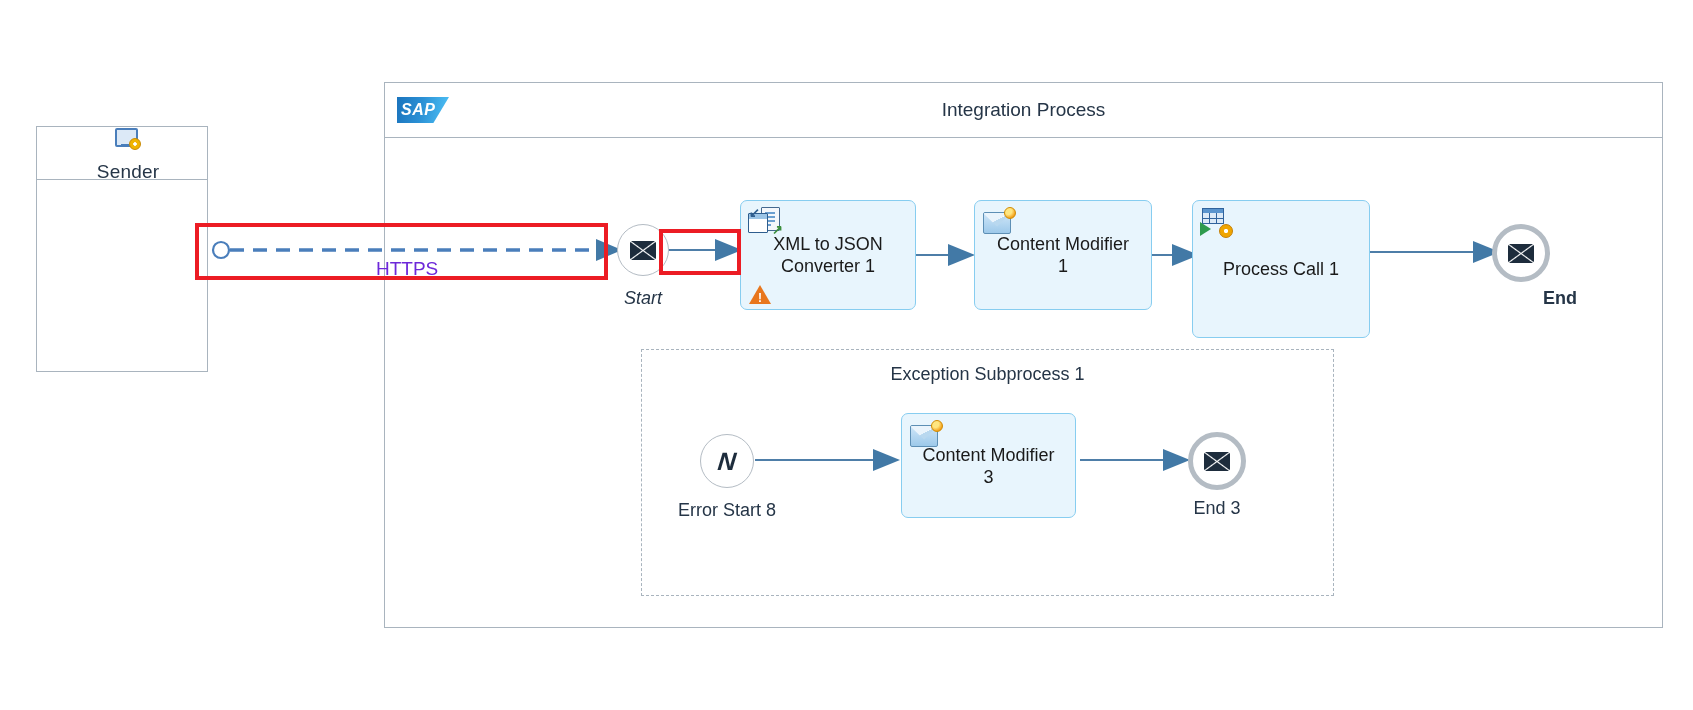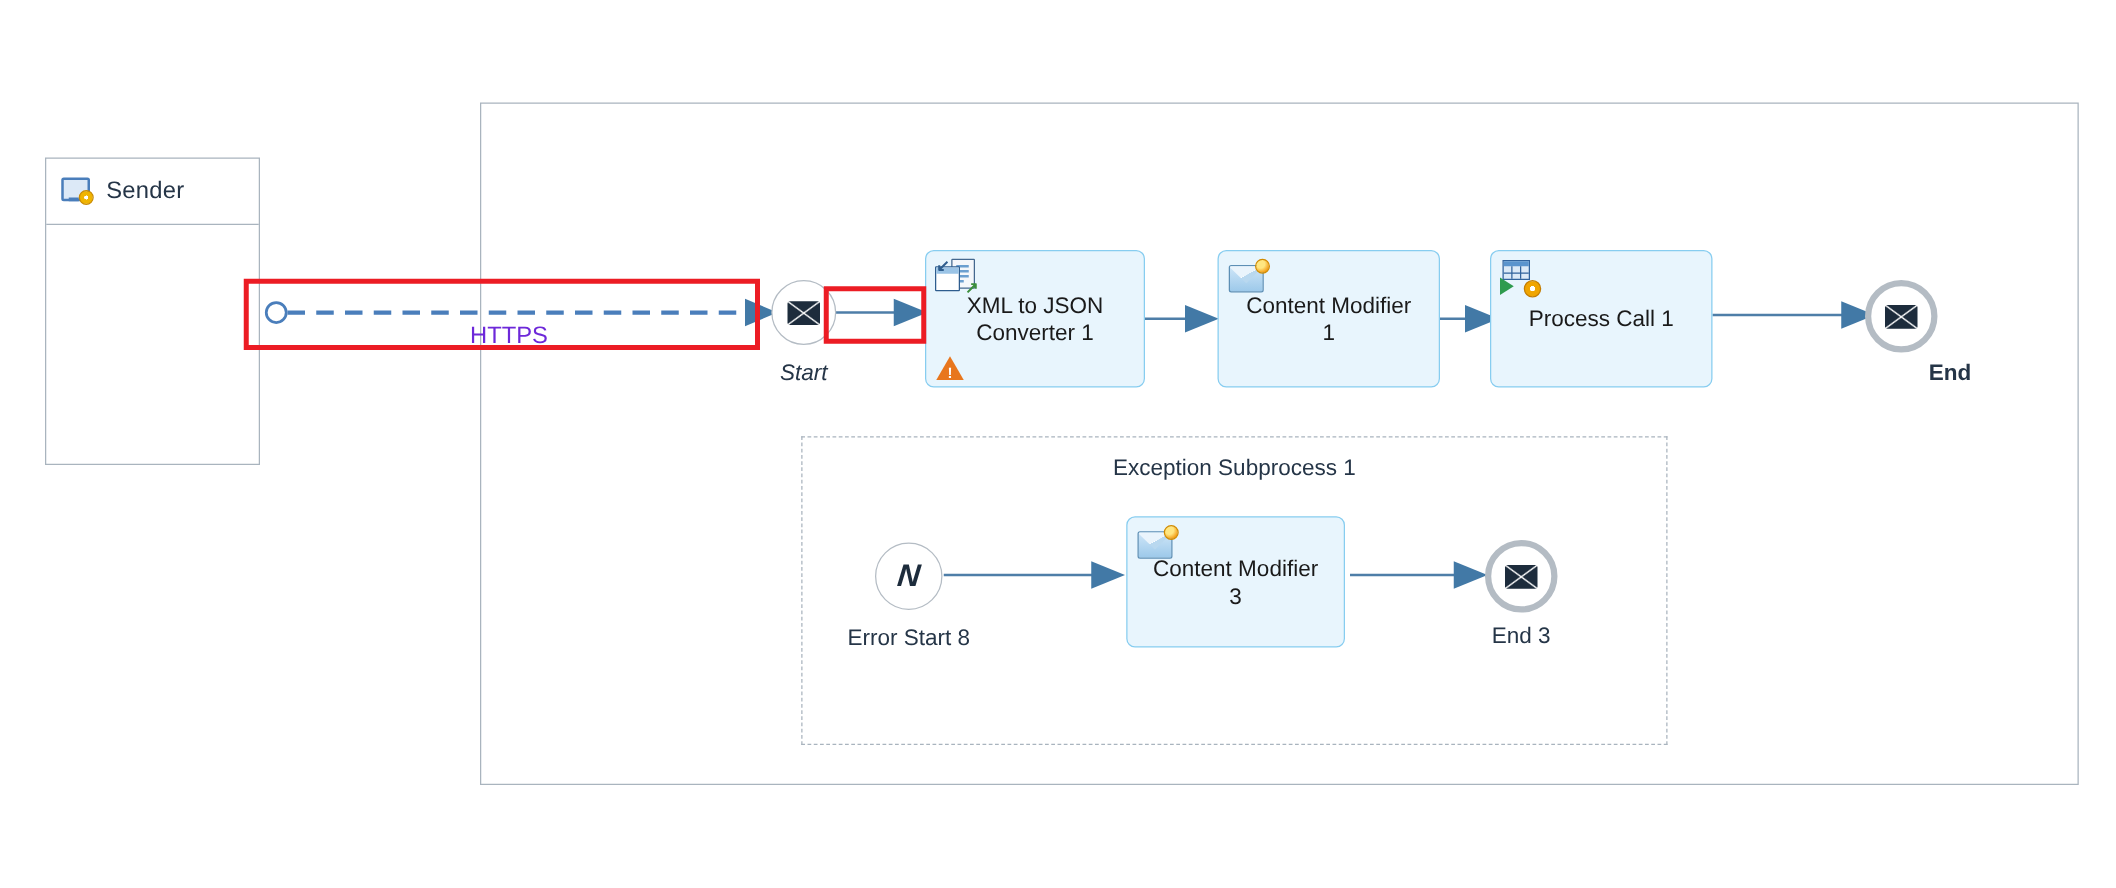--- a/index.html
+++ b/index.html
@@ -27,20 +27,21 @@
     border: 1px solid #a9b4be;
     background: #ffffff;
     box-sizing: border-box;
   }
   #sender-header {
     position: absolute; left: 0; top: 0; right: 0; height: 53px;
     border-bottom: 1px solid #a9b4be;
     display: flex; align-items: center; gap: 10px;
     padding-left: 12px;
     box-sizing: border-box;
+    flex-direction: column;
   }
   #sender-label {
     font-size: 19px;
     color: #253547;
     letter-spacing: .2px;
   }
   .sender-ico { width: 26px; height: 24px; position: relative; flex: 0 0 auto; }
   .sender-ico .screen {
     position: absolute; left: 0; top: 1px; width: 19px; height: 15px;
     border: 2.5px solid #4a7ebb; background: #dce9f7; border-radius: 2px;
@@ -314,20 +315,24 @@
       <span class="sender-ico">
         <span class="screen"></span>
           <span class="stand"></span>
           <span class="gear"></span>
       </span>
       <span id="sender-label">Sender</span>
     </div>
   </div>
 
   <div id="process-pool" class="abs">
+    <div id="process-header">
+      <div id="sap-logo">SAP</div>
+      <div id="process-title">Integration Process</div>
+    </div>
 
     <div id="exception-subprocess" class="abs" style="left:256px; top:266px;">
       <div id="exception-title">Exception Subprocess 1</div>
     </div>
   </div>
 
   <svg class="layer">
 
     <line class="msg-line" x1="230" y1="250" x2="595" y2="250"></line>
     <circle class="msg-dot" cx="221" cy="250" r="8"></circle>
@@ -383,21 +388,21 @@
 
   <div class="task" style="left:974px; top:200px; width:178px; height:110px;">
     <span class="task-ico ico-cm">
       <span class="env2"></span>
         <span class="badge"></span>
     </span>
     <div class="task-label">Content Modifier
 1</div>
   </div>
 
-  <div class="task" style="left:1192px; top:200px; width:178px; height:110px;">
+  <div class="task" style="left:1192px; top:200px; width:178px; height:138px;">
     <span class="task-ico ico-pc">
       <span class="grid">
           <b></b>
           <i class="v1"></i>
           <i class="v2"></i>
           <i class="h1"></i>
         </span>
       <span class="play"></span>
       <span class="gear2"></span>
     </span>

